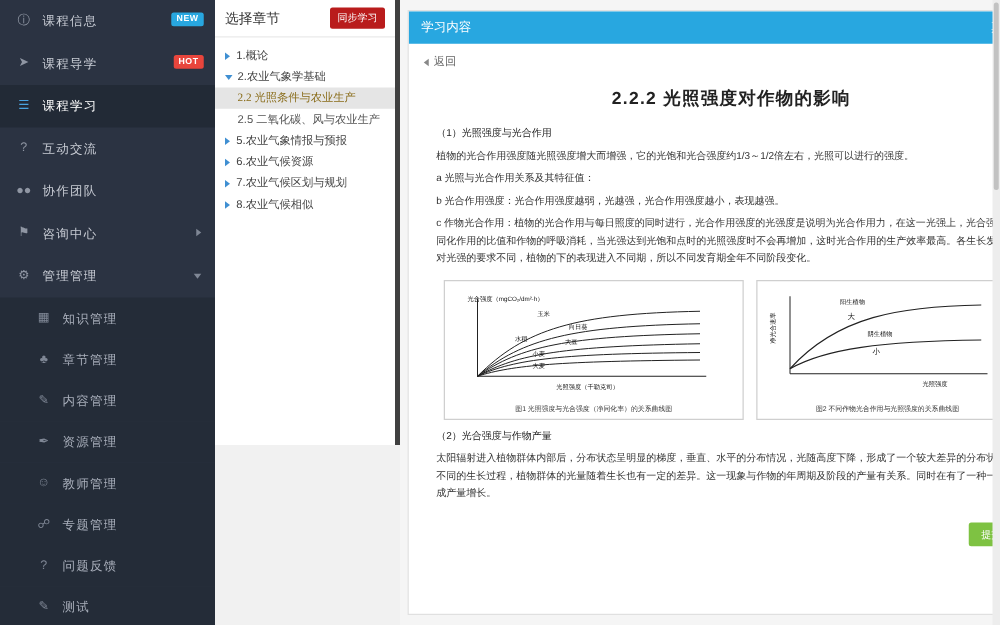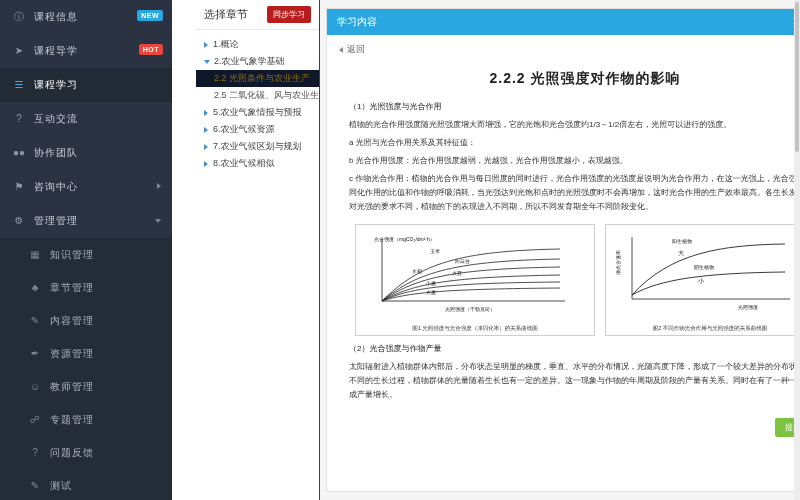--- a/index.html
+++ b/index.html
@@ -91,24 +91,23 @@
     border-top: 4px solid #7f8795;
     border-bottom: 0;
     top: 15px;
   }
 
   
   .chapters {
     width: 148px;
     flex: 0 0 148px;
     background: #ffffff;
-    height: 500px;
-    border-right: 1px solid #404040;
-    position: relative;
-    padding-left: 24px;
+    height: 356px;
+    border-right: 4px solid #404040;
+    position: relative;
   }
   .chapters-head {
     height: 30px;
     display: flex;
     align-items: center;
     justify-content: space-between;
     padding: 0 8px;
     border-bottom: 1px solid #eaeaea;
   }
   .chapters-title {
@@ -146,22 +145,23 @@
   }
   .tree-row .tri.open {
     border-left: 3px solid transparent;
     border-right: 3px solid transparent;
     border-top: 4px solid #3f8fd2;
     border-bottom: 0;
     margin-right: 4px;
   }
   .tree-row.lvl2 { padding-left: 18px; color: #555; }
   .tree-row.sel {
-    background: #0f172a;
+    background: #e5e5e5;
     color: #8a6d1b;
+    font-family: Liberation Serif, serif;
   }
 
   
   .content {
     flex: 1 1 auto;
     height: 500px;
     background: #f5f5f5;
     position: relative;
     padding: 8px 14px 8px 6px;
   }

